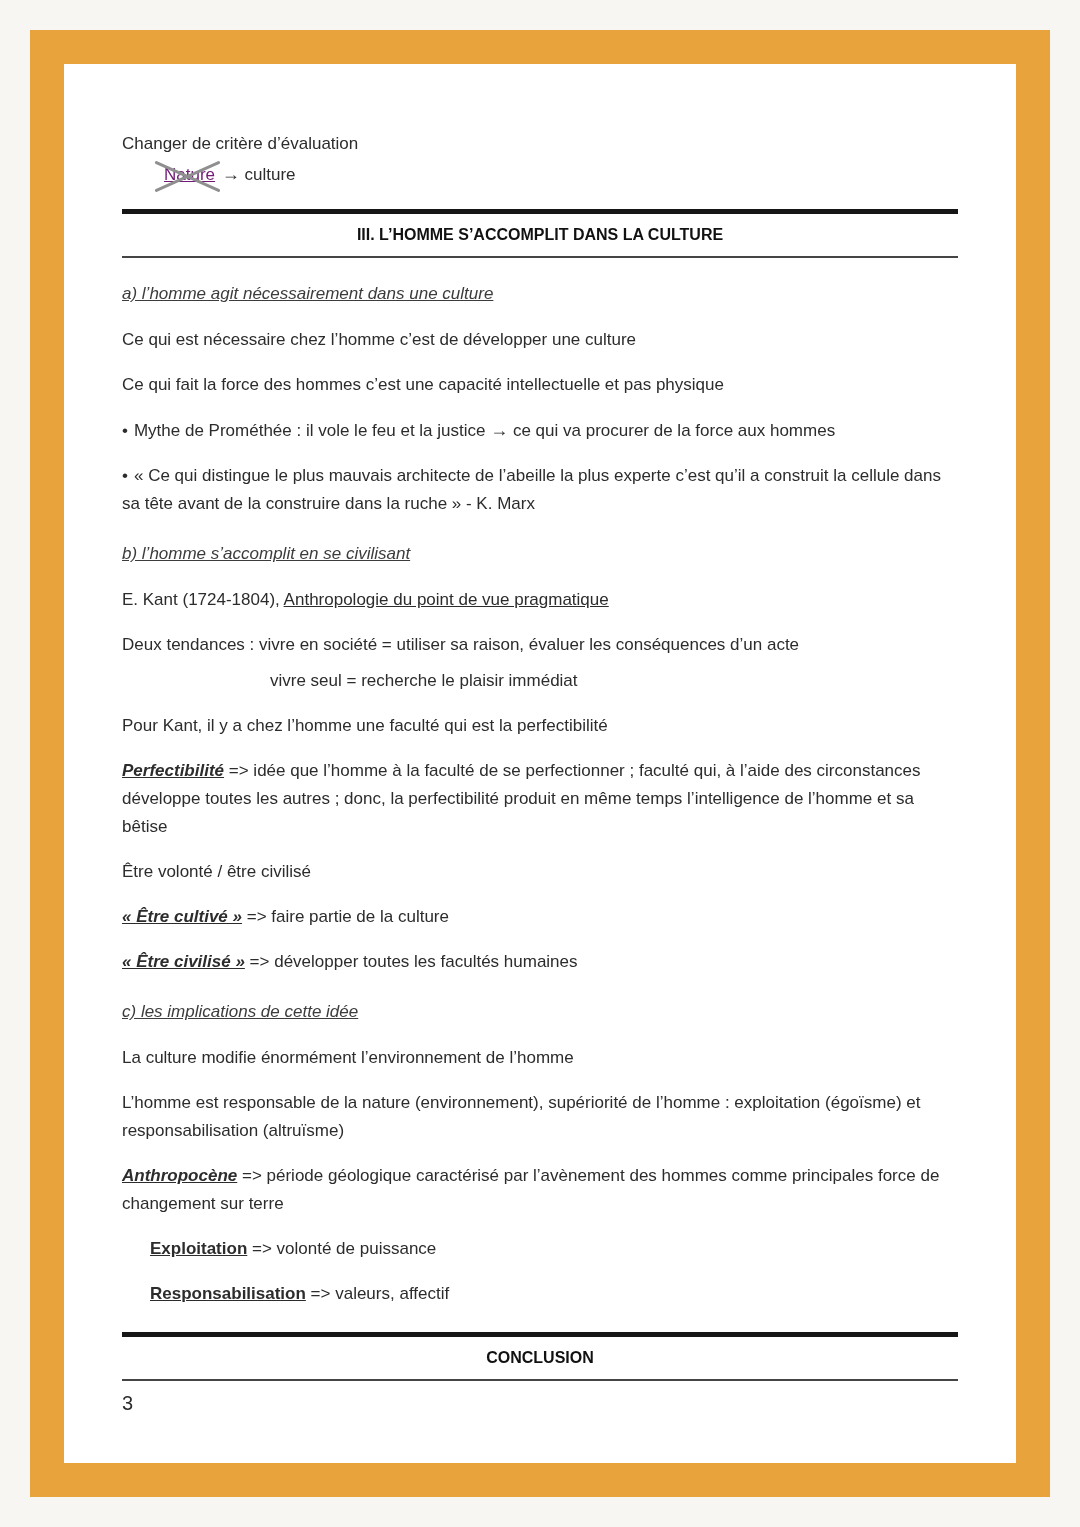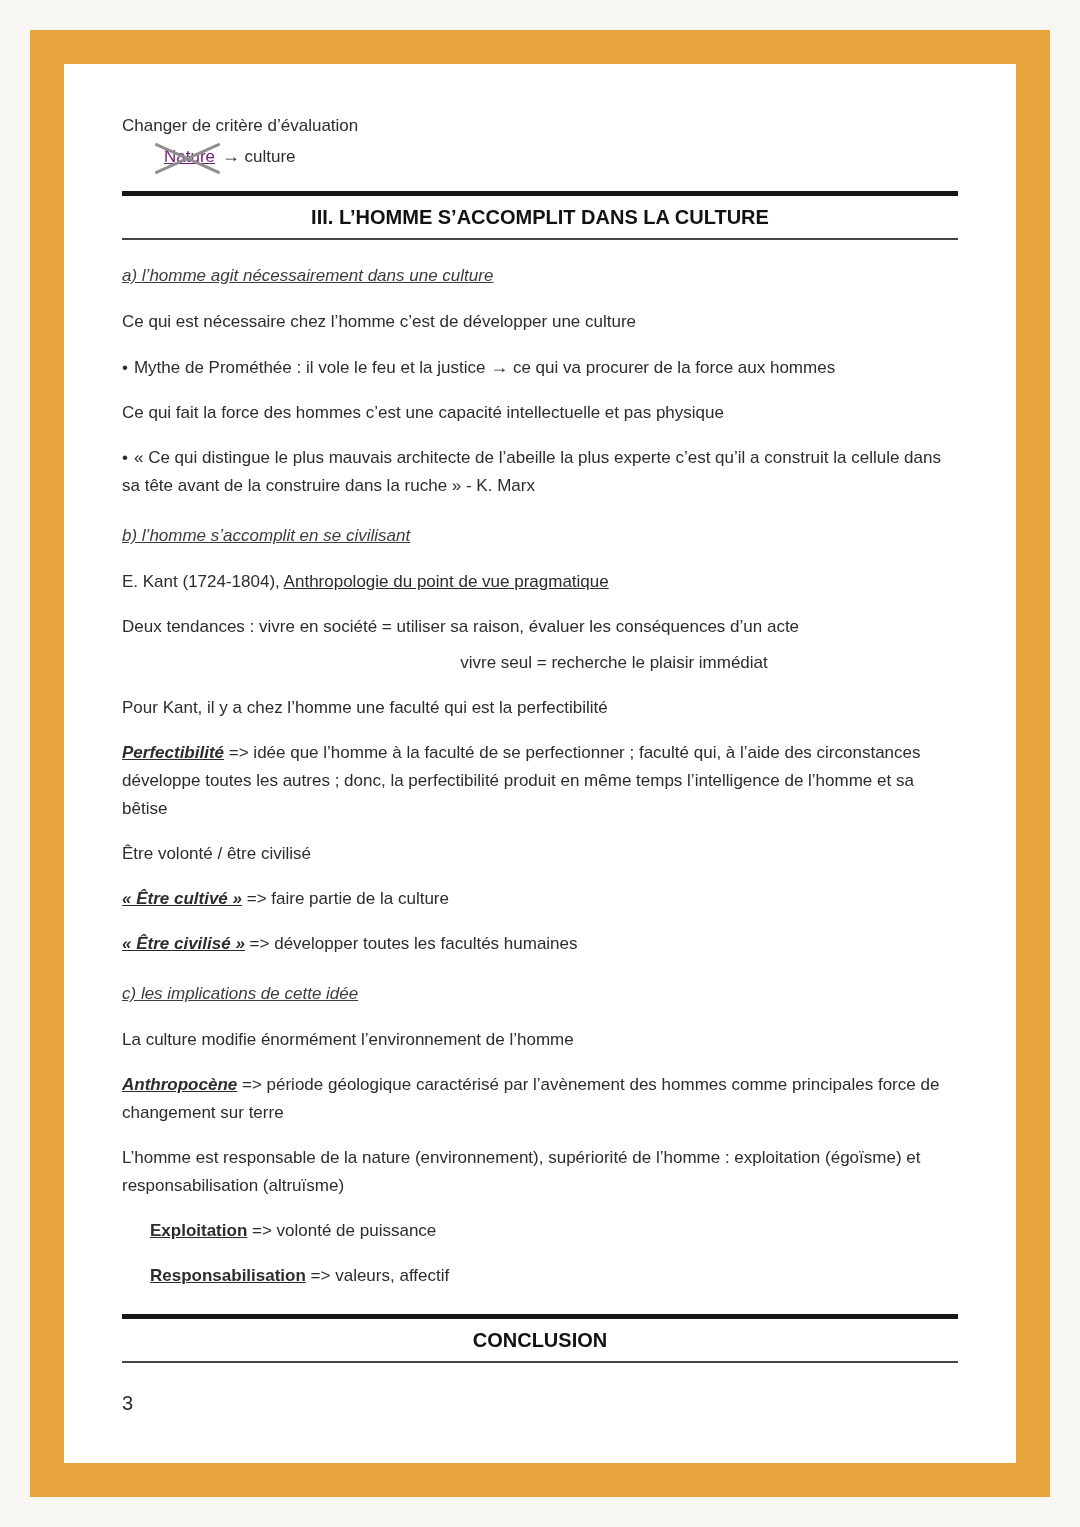--- a/index.html
+++ b/index.html
@@ -18,21 +18,21 @@
   .sheet{
     width:1020px;
     height:1467px;
     margin:30px;
     background:#ffffff;
     border:34px solid var(--orange);
   }
   .content{
     position:relative;
     height:100%;
-    padding:48px 58px 0 58px;
+    padding:66px 58px 0 58px;
     font-size:17px;
     line-height:28px;
   }
   p{margin:0 0 17px 0;}
   .intro-line{margin:0 0 2px 0;}
   .intro-line2{margin:0 0 20px 40px;}
   .crossed{
     position:relative;
     display:inline-block;
     padding:0 2px;
@@ -53,21 +53,21 @@
   .crossed::after{transform:rotate(-24deg);}
   .arrow{
     font-weight:bold;
     font-size:18px;
   }
   .heading-block{margin:0 0 16px 0;}
   .rule-thick{height:5px;background:var(--rule);}
   .sec-title{
     text-align:center;
     font-weight:bold;
-    font-size:20px;
+    font-size:16px;
     line-height:30px;
     margin:6px 0 6px 0;
     color:#111111;
   }
   .rule-thin{height:2px;background:#454545;}
   .subhead{
     text-align:left;
     font-style:italic;
     text-decoration:underline;
     color:#3c3c3c;
@@ -78,21 +78,21 @@
     font-weight:bold;
     font-style:italic;
     text-decoration:underline;
   }
   .term-b{
     font-weight:bold;
     text-decoration:underline;
     margin-left:28px;
   }
   .underline{text-decoration:underline;}
-  .tend-line2{padding-left:148px;text-align:center;}
+  .tend-line2{padding-left:148px;}
   .tend-line1{margin-bottom:8px;}
   .conclusion-block{margin-top:24px;}
   .page-num{
     position:absolute;
     left:58px;
     bottom:46px;
     font-size:20px;
   }
 </style>
 </head>
@@ -113,27 +113,27 @@
     <div class="heading-block">
       <div class="rule-thick"></div>
       <div class="sec-title">III. L’HOMME S’ACCOMPLIT DANS LA CULTURE</div>
       <div class="rule-thin"></div>
     </div>
 
     <div class="subhead">a) l’homme agit nécessairement dans une culture</div>
 
     <p>Ce qui est nécessaire chez l’homme c’est de développer une culture</p>
 
+    <p>Ce qui fait la force des hommes c’est une capacité intellectuelle et pas physique</p>
+
     <p>
       <span class="bullet-marker">•</span><span>Mythe de Prométhée : il vole le feu et la justice</span>
       <span class="arrow">→</span>
       <span>ce qui va procurer de la force aux hommes</span>
     </p>
-
-    <p>Ce qui fait la force des hommes c’est une capacité intellectuelle et pas physique</p>
 
     <p>
       <span class="bullet-marker">•</span><span>« Ce qui distingue le plus mauvais architecte de l’abeille la plus experte c’est qu’il a construit la cellule dans sa tête avant de la construire dans la ruche » - K. Marx</span>
     </p>
 
     <div class="subhead">b) l’homme s’accomplit en se civilisant</div>
 
     <p>
       <span>E. Kant (1724-1804), </span><span class="underline">Anthropologie du point de vue pragmatique</span>
     </p>
@@ -156,25 +156,25 @@
     </p>
 
     <p>
       <span class="term-bi">« Être civilisé »</span><span> =&gt; développer toutes les facultés humaines</span>
     </p>
 
     <div class="subhead">c) les implications de cette idée</div>
 
     <p>La culture modifie énormément l’environnement de l’homme</p>
 
+    <p>L’homme est responsable de la nature (environnement), supériorité de l’homme : exploitation (égoïsme) et responsabilisation (altruïsme)</p>
+
     <p>
       <span class="term-bi">Anthropocène</span><span> =&gt; période géologique caractérisé par l’avènement des hommes comme principales force de changement sur terre</span>
     </p>
-
-    <p>L’homme est responsable de la nature (environnement), supériorité de l’homme : exploitation (égoïsme) et responsabilisation (altruïsme)</p>
 
     <p>
       <span class="term-b">Exploitation</span><span> =&gt; volonté de puissance</span>
     </p>
 
     <p>
       <span class="term-b">Responsabilisation</span><span> =&gt; valeurs, affectif</span>
     </p>
 
     <div class="heading-block conclusion-block">

